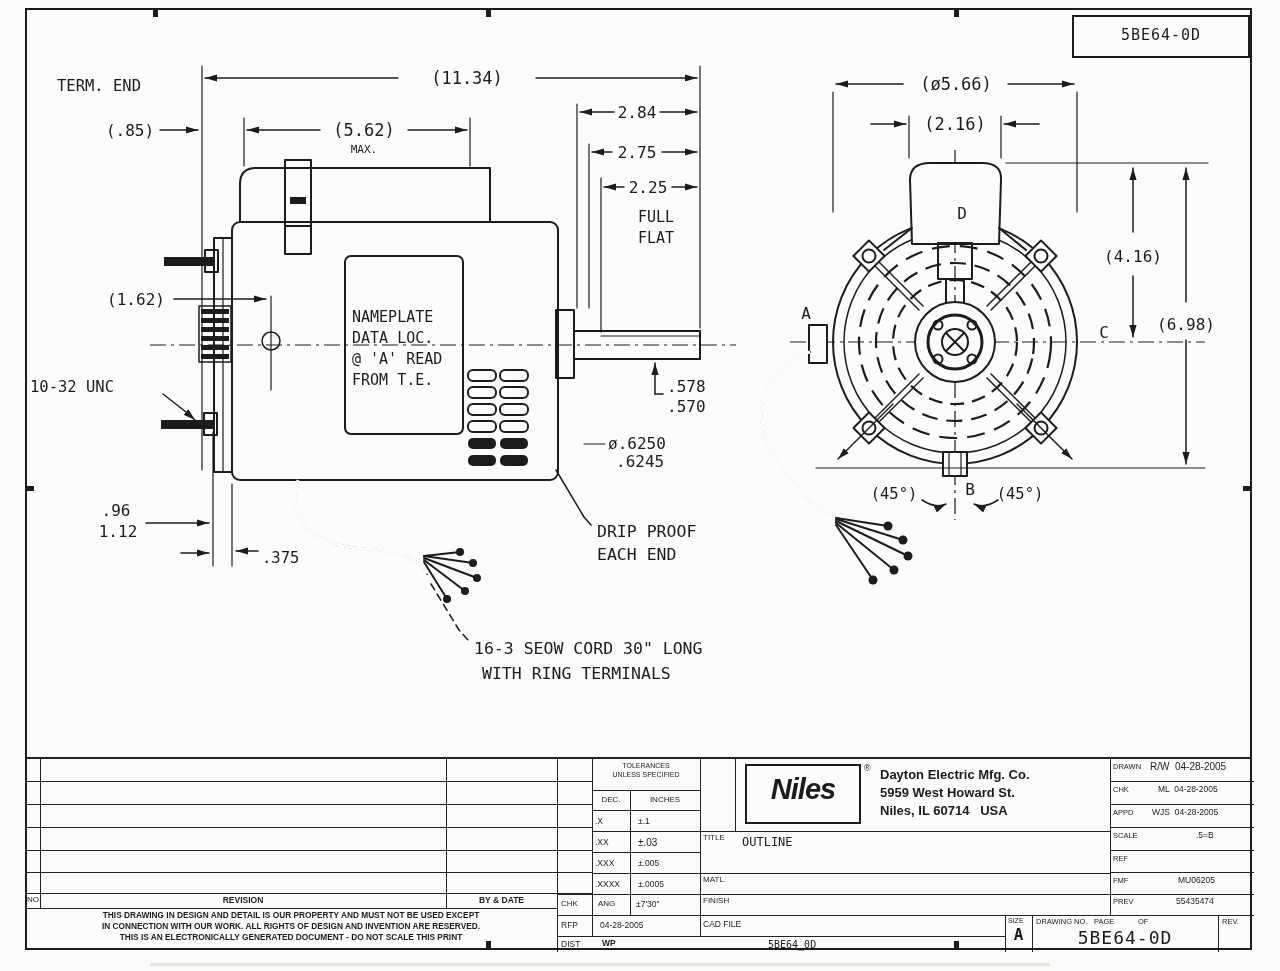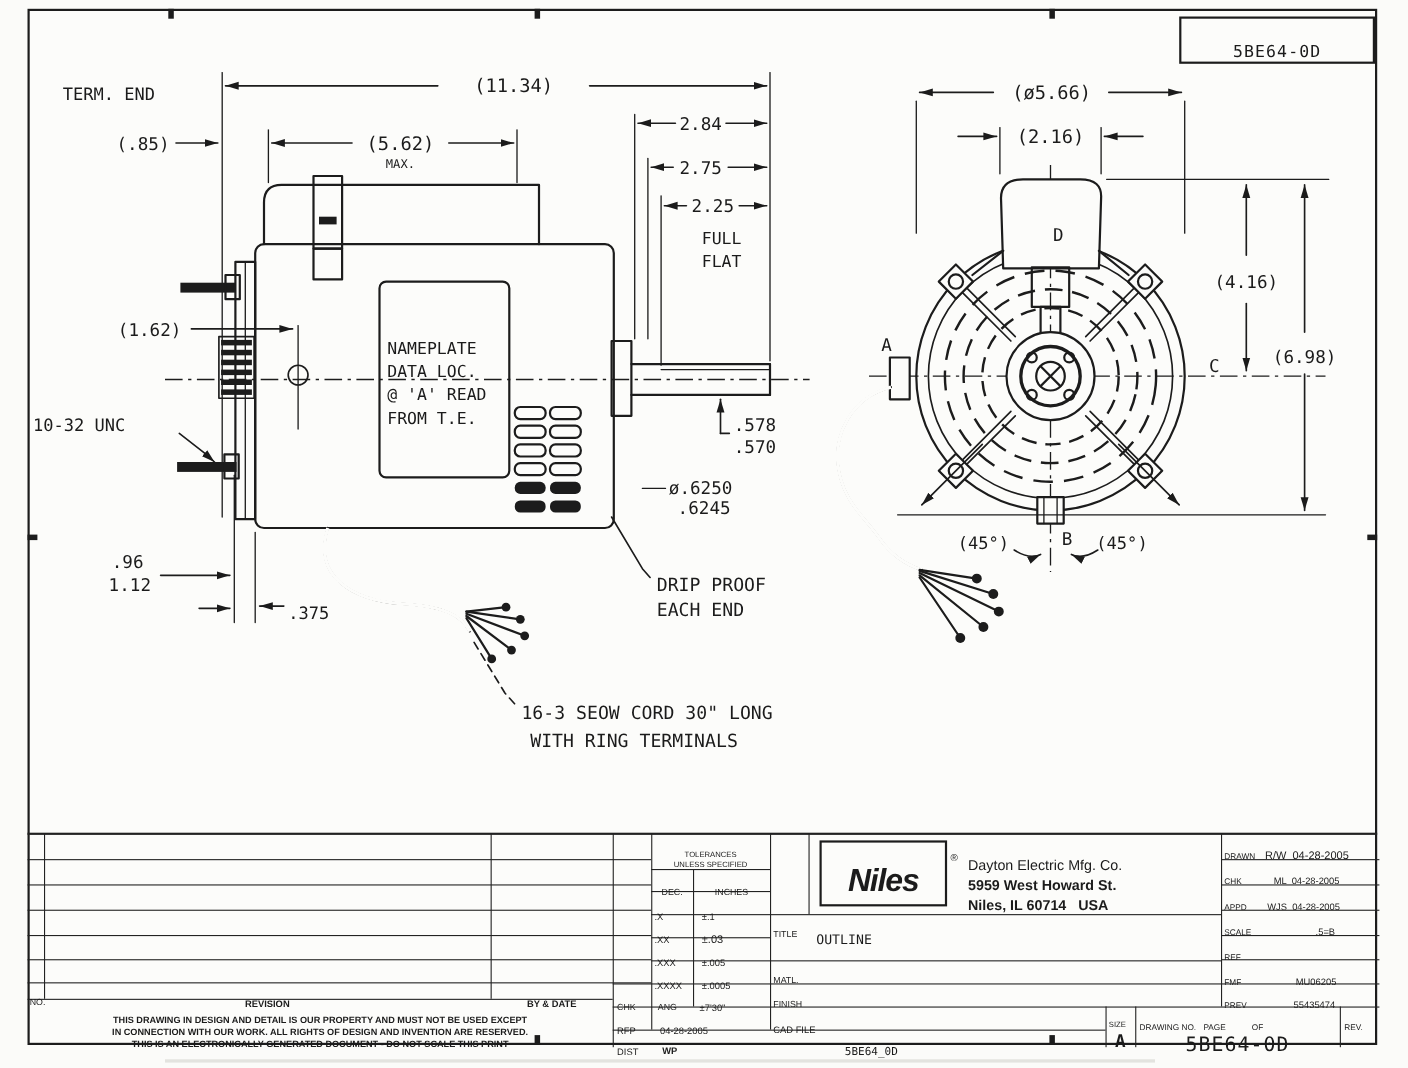--- a/index.html
+++ b/index.html
@@ -3,21 +3,21 @@
 <meta charset="utf-8">
 <style>
   html,body{margin:0;padding:0;background:#f4f4f2;}
   .page{position:relative;width:1280px;height:971px;background:#fbfbf9;overflow:hidden;
         font-family:"DejaVu Sans Mono",monospace;color:#1c1c1c;}
   .sheet{position:absolute;left:25px;top:8px;width:1227px;height:942px;border:2px solid #1c1c1c;background:#fcfcfa;box-sizing:border-box;}
   .hl{position:absolute;height:1px;background:#222;}
   .hl2{height:2px;}
   .vl{position:absolute;width:1px;background:#222;}
   .box2{position:absolute;border:2px solid #1c1c1c;box-sizing:border-box;background:#fcfcfa;}
-  .lbl{position:absolute;white-space:pre;line-height:1.05;color:#1b1b1b;margin-top:12px;}
+  .lbl{position:absolute;white-space:pre;line-height:1.05;color:#1b1b1b;}
   .sans{font-family:"Liberation Sans",sans-serif;}
   .ctr{text-align:center;}
   .tick{position:absolute;background:#1c1c1c;}
   .smudge{position:absolute;background:#e3e3df;}
   svg{position:absolute;left:0;top:0;}
   svg text{font-family:"DejaVu Sans Mono",monospace;fill:#1b1b1b;}
   .s{stroke:#1c1c1c;fill:none;stroke-width:2;stroke-linecap:round;stroke-linejoin:round;}
   .s1{stroke-width:1.2;}
   .s15{stroke-width:1.5;}
   .s3{stroke-width:3;}
@@ -393,21 +393,21 @@
   <div class="lbl sans" style="left:598px;top:900px;font-size:8px">ANG</div>
   <div class="lbl sans" style="left:636px;top:900px;font-size:8.5px">±7'30"</div>
   <div class="lbl sans" style="left:561px;top:921px;font-size:8.5px">RFP</div>
   <div class="lbl sans" style="left:600px;top:921px;font-size:8.5px">04-28-2005</div>
   <div class="lbl sans" style="left:561px;top:940px;font-size:8.5px">DIST</div>
   <div class="lbl sans" style="left:602px;top:939px;font-size:8.5px;font-weight:bold">WP</div>
 
   <div class="box2" style="left:745px;top:764px;width:116px;height:60px"></div>
   <div class="lbl sans ctr" style="left:745px;top:774px;width:116px;font-size:29px;font-weight:900;font-style:italic;letter-spacing:-1px">Niles</div>
   <div class="lbl sans" style="left:864px;top:764px;font-size:9px">®</div>
-  <div class="lbl sans" style="left:880px;top:768px;font-size:13px;font-weight:normal">Dayton Electric Mfg. Co.</div>
+  <div class="lbl sans" style="left:880px;top:768px;font-size:13px;font-weight:bold">Dayton Electric Mfg. Co.</div>
   <div class="lbl sans" style="left:880px;top:786px;font-size:13px;font-weight:bold">5959 West Howard St.</div>
   <div class="lbl sans" style="left:880px;top:804px;font-size:13px;font-weight:bold">Niles, IL 60714   USA</div>
 
   <div class="lbl sans" style="left:703px;top:834px;font-size:8px">TITLE</div>
   <div class="lbl" style="left:742px;top:836px;font-size:12px">OUTLINE</div>
   <div class="lbl sans" style="left:703px;top:876px;font-size:8px">MATL.</div>
   <div class="lbl sans" style="left:703px;top:897px;font-size:8px">FINISH</div>
   <div class="lbl sans" style="left:703px;top:920px;font-size:8.5px">CAD FILE</div>
   <div class="lbl" style="left:768px;top:940px;font-size:10px">5BE64_0D</div>
 

